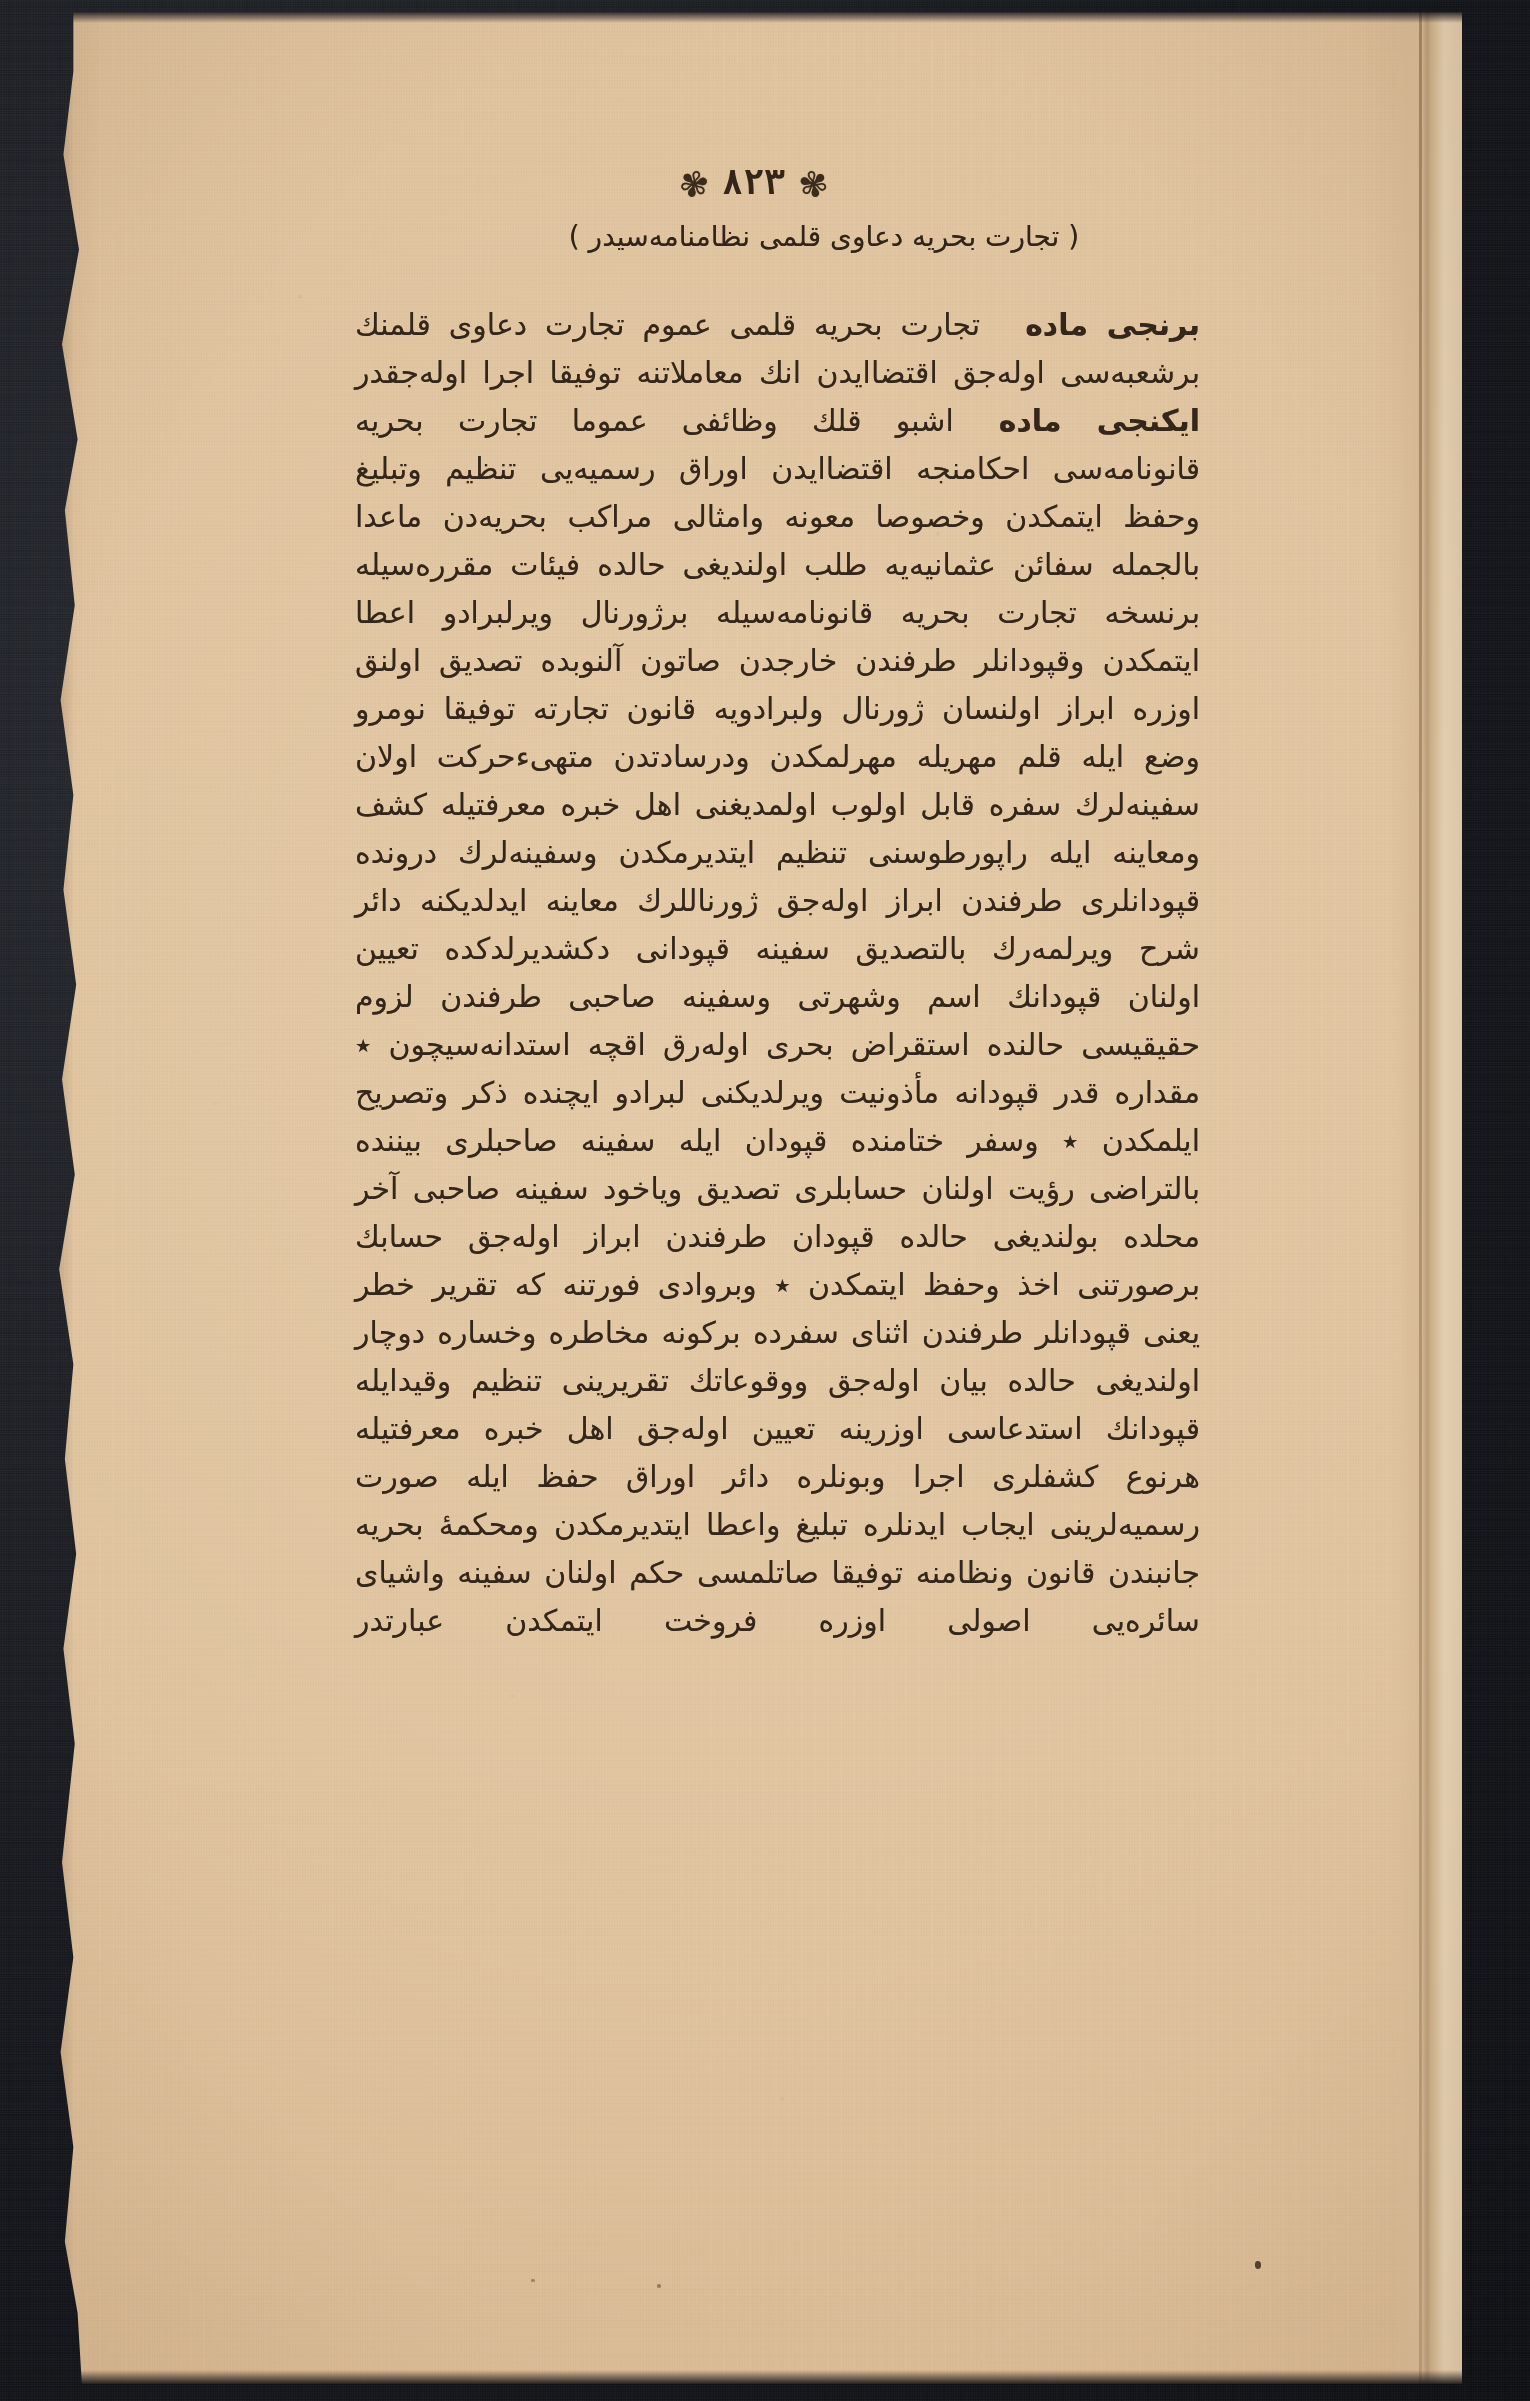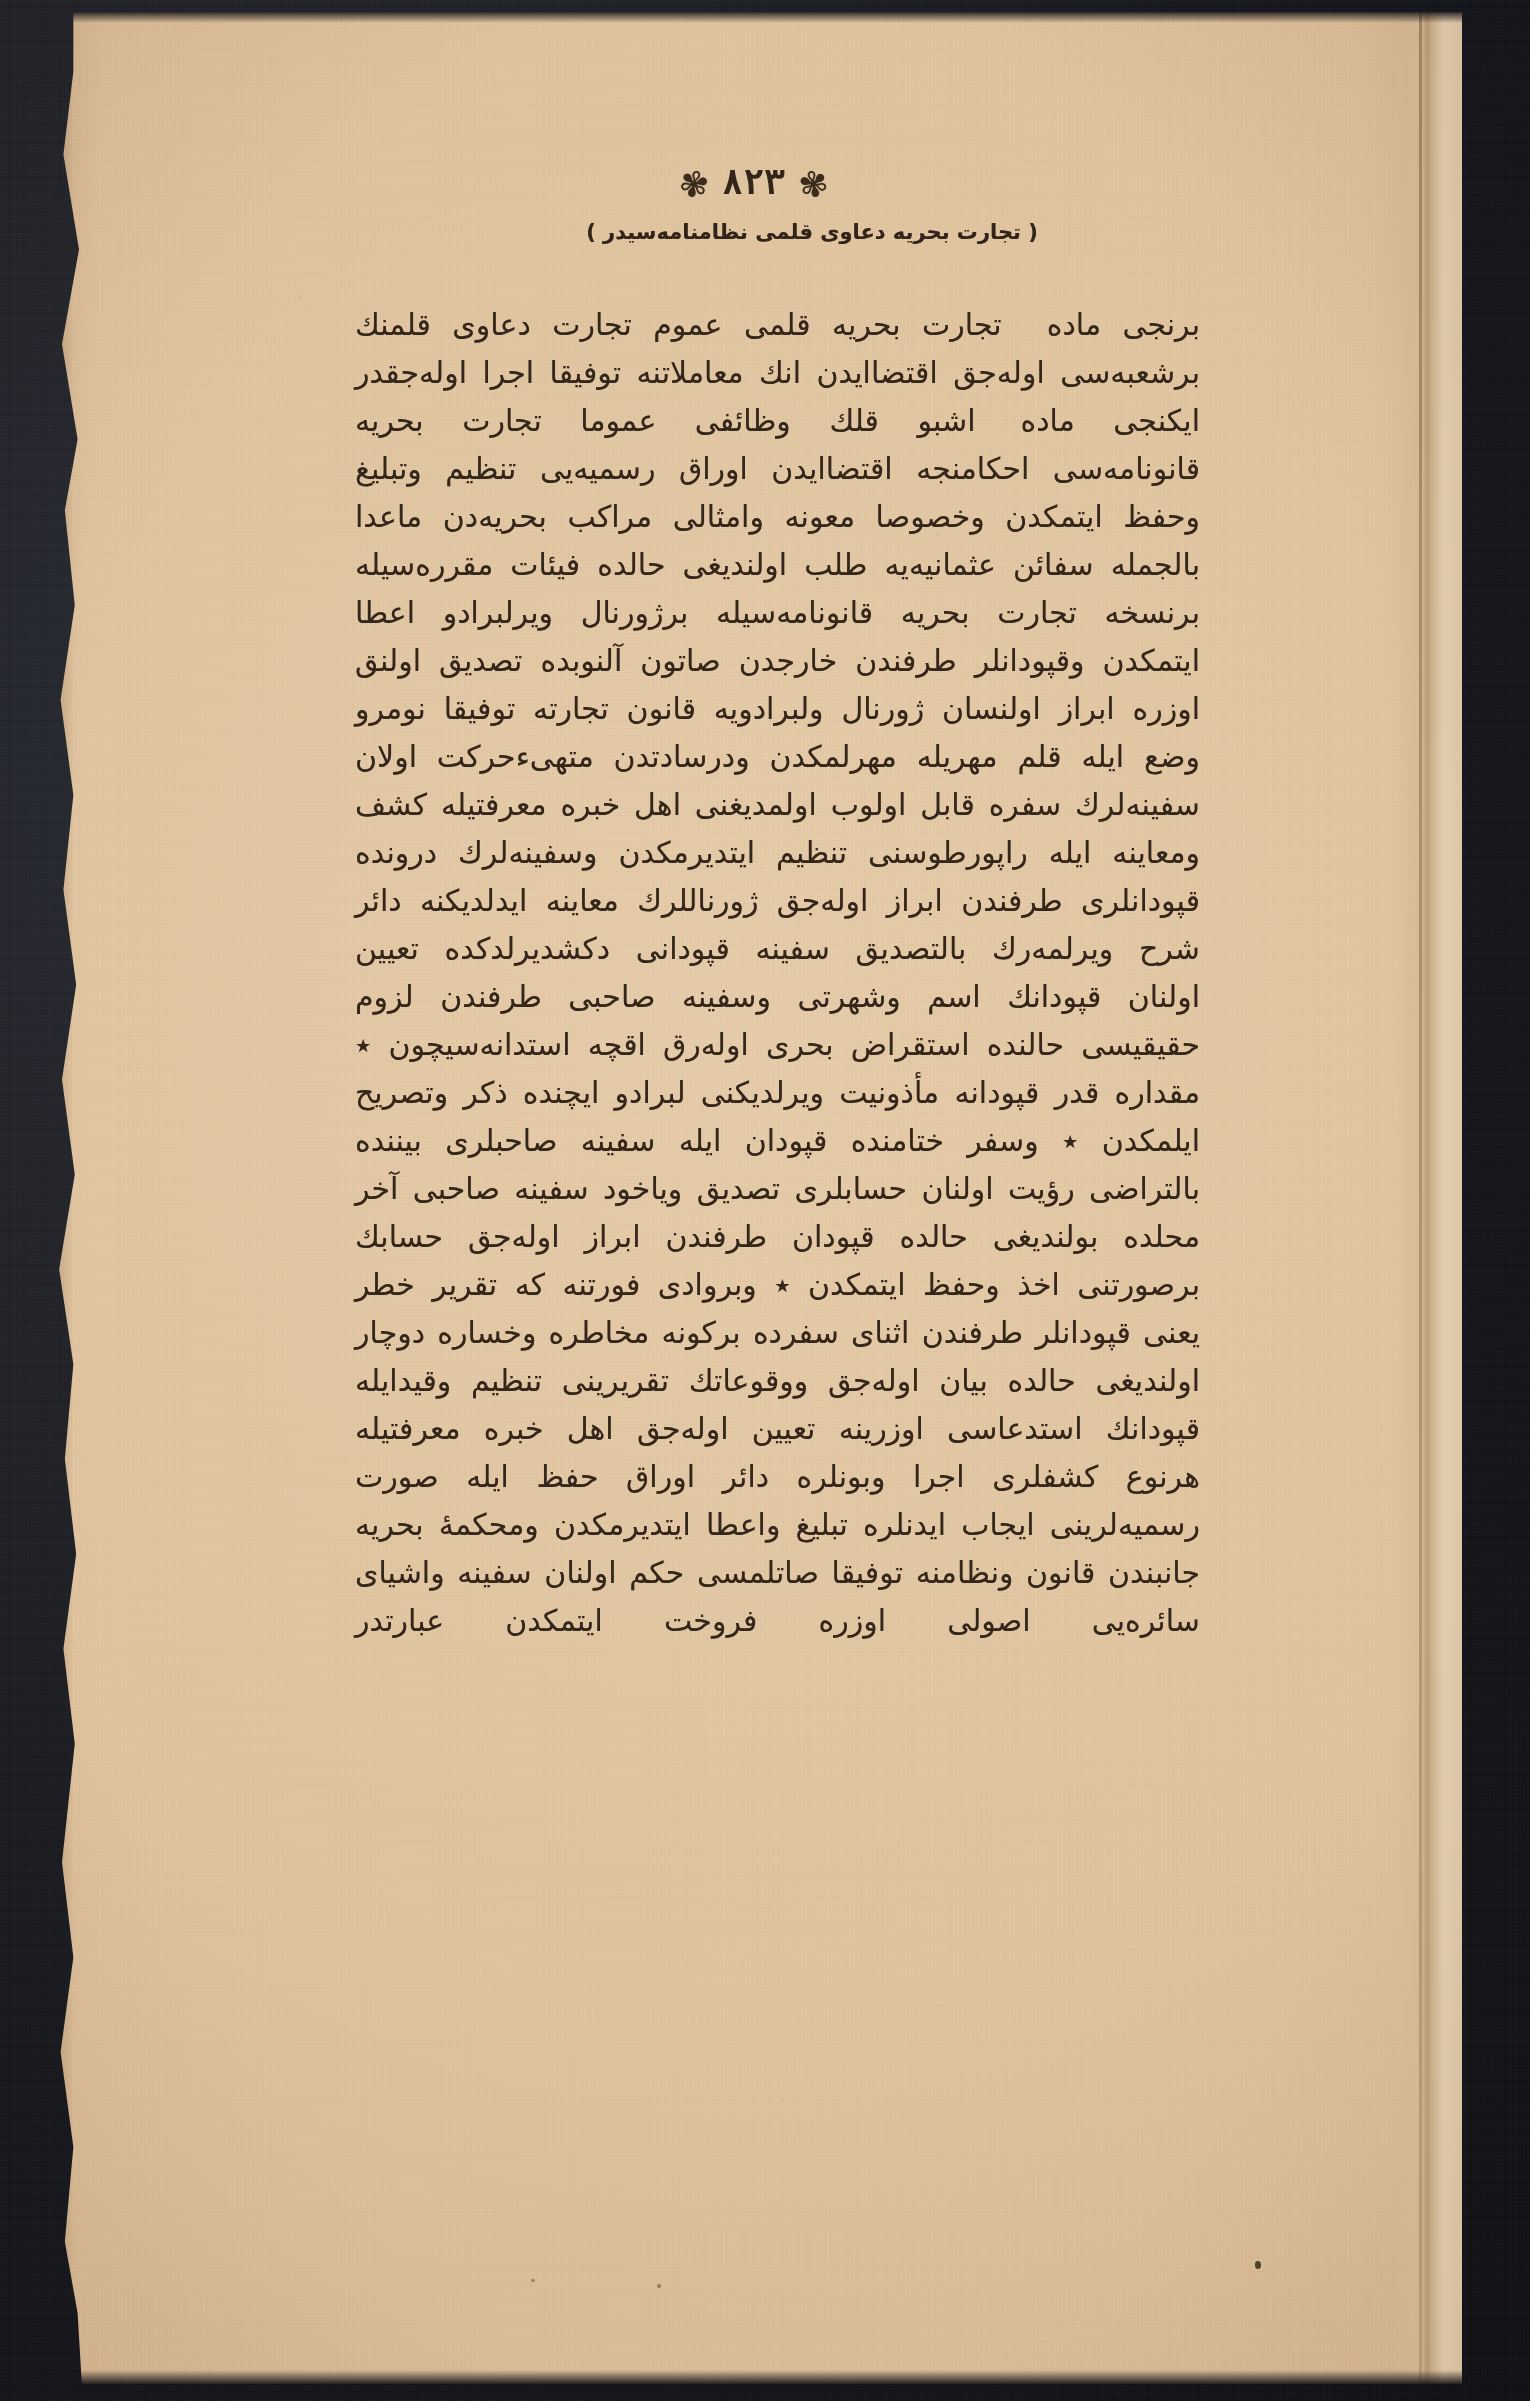--- a/index.html
+++ b/index.html
@@ -154,26 +154,26 @@
     font-size: 35px;
     font-weight: 700;
     letter-spacing: 1.7px;
     color: #33251a;
   }
 
   
   .doc-title {
     position: absolute;
     top: 206px;
-    left: 273px;
+    left: 285px;
     width: 988px;
     text-align: center;
-    font-size: 21px;
+    font-size: 28px;
     line-height: 1.35;
-    font-weight: 700;
+    font-weight: 400;
     color: #32241a;
     text-shadow: 0 0 0.5px rgba(50,36,26,.55);
   }
 
   
   .body-block {
     position: absolute;
     top: 289px;
     right: 262px;
     left: 310px;
@@ -186,21 +186,21 @@
     line-height: 48px;
     color: #34261a;
     text-shadow: 0 0 0.4px rgba(50,36,26,.45);
     text-align: justify;
     text-align-last: justify;
     word-spacing: 2.6px;
   }
   .article + .article { margin-top: 0; }
   .article-gap { height: 58px; }
   .marker {
-    font-weight: 400;
+    font-weight: 700;
     letter-spacing: 0.4px;
   }
   .wide-gap { display: inline-block; width: 45px; }
 
   
   .ink-speck {
     position: absolute;
     width: 6.1px; height: 7.9px;
     background: #3a2a1a;
     border-radius: 45% 55% 50% 50%;

